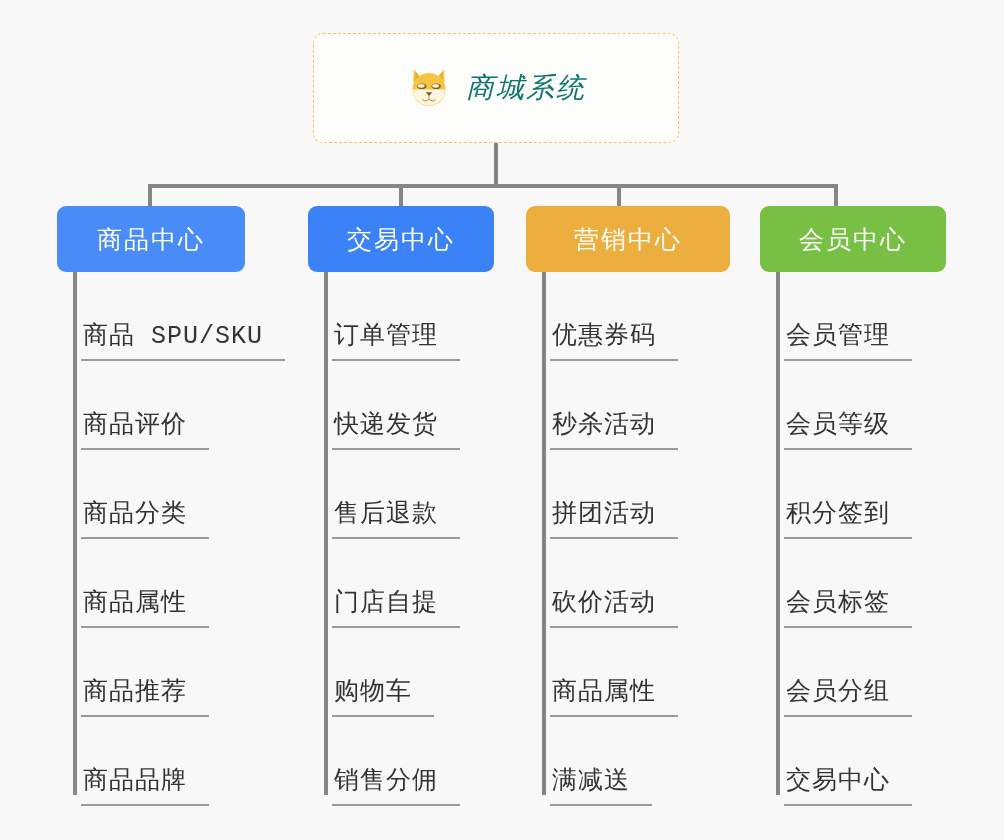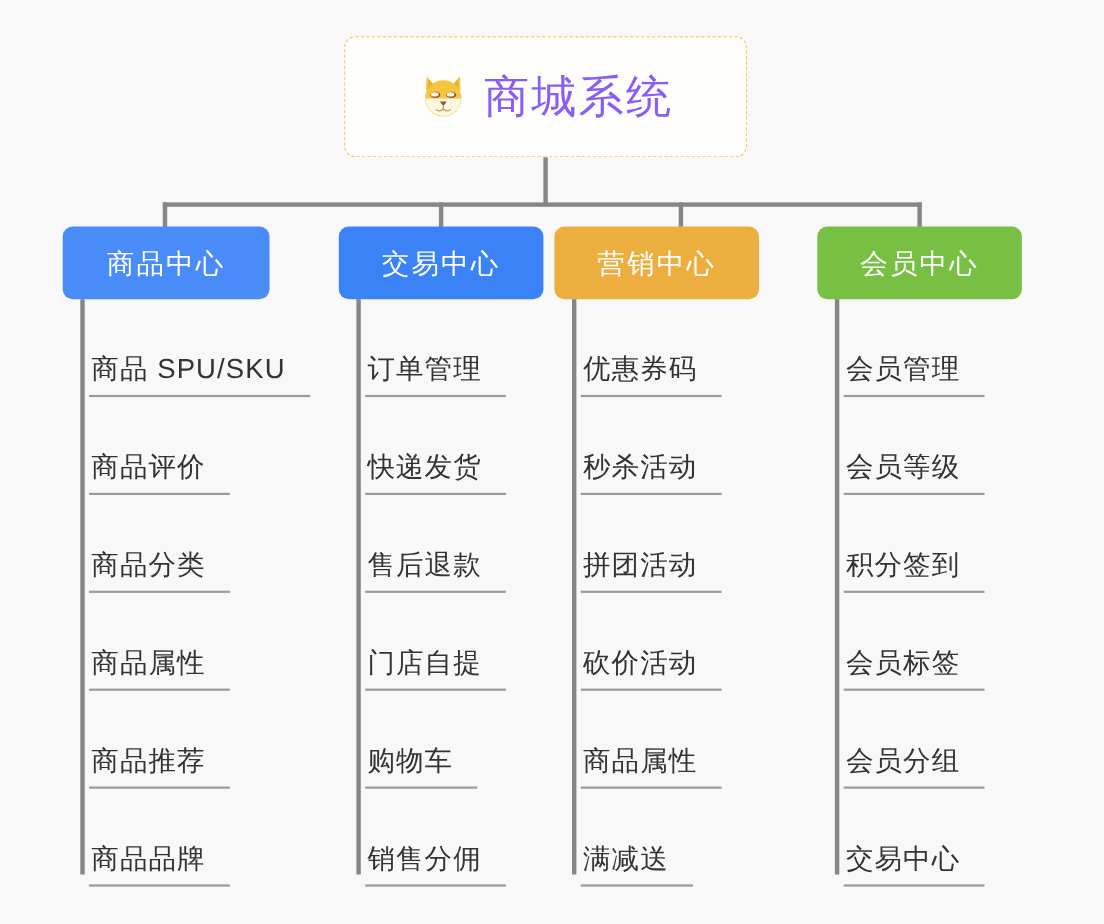--- a/index.html
+++ b/index.html
@@ -32,25 +32,26 @@
     justify-content: center;
     gap: 14px;
   }
   #root-emoji {
     width: 46px;
     height: 46px;
     flex: 0 0 auto;
     display: block;
   }
   #root-title {
-    font-size: 41px;
-    color: #8b5cf6;
+    font-size: 28px;
+    color: #0f766e;
     letter-spacing: 2px;
     line-height: 1;
     white-space: nowrap;
+    font-style: italic;
   }
 
   
   .conn {
     position: absolute;
     background: #868686;
   }
   .v { width: 4px; }
   .h { height: 4px; }
 
@@ -75,20 +76,21 @@
     left: 16px;
     top: 66px;
     width: 4px;
     background: #868686;
   }
   .leaf-list {
     position: absolute;
     left: 16px;
     top: 66px;
     width: 100%;
+    font-family: Liberation Mono, monospace;
   }
   .leaf {
     position: relative;
     height: 89px;
     display: flex;
     align-items: flex-end;
     padding-left: 30px;
   }
   .leaf-inner {
     display: inline-block;
@@ -181,21 +183,21 @@
         </div>
       <div class="leaf">
           <span class="leaf-inner">购物车</span>
         </div>
       <div class="leaf">
           <span class="leaf-inner">销售分佣</span>
         </div>
     </div>
   </div>
 
-  <div class="branch" style="left:504px; width:186px;">
+  <div class="branch" style="left:526px; width:204px;">
     <div class="branch-head" style="background:#ecae3e;">
       <span>营销中心</span>
     </div>
     <div class="branch-spine" style="height:523px;"></div>
     <div class="leaf-list">
       <div class="leaf">
           <span class="leaf-inner">优惠券码</span>
         </div>
       <div class="leaf">
           <span class="leaf-inner">秒杀活动</span>
@@ -208,21 +210,21 @@
         </div>
       <div class="leaf">
           <span class="leaf-inner">商品属性</span>
         </div>
       <div class="leaf">
           <span class="leaf-inner">满减送</span>
         </div>
     </div>
   </div>
 
-  <div class="branch" style="left:743px; width:186px;border-radius:31px;">
+  <div class="branch" style="left:760px; width:186px;border-radius:31px;">
     <div class="branch-head" style="background:#77c043;">
       <span>会员中心</span>
     </div>
     <div class="branch-spine" style="height:523px;"></div>
     <div class="leaf-list">
       <div class="leaf">
           <span class="leaf-inner">会员管理</span>
         </div>
       <div class="leaf">
           <span class="leaf-inner">会员等级</span>

